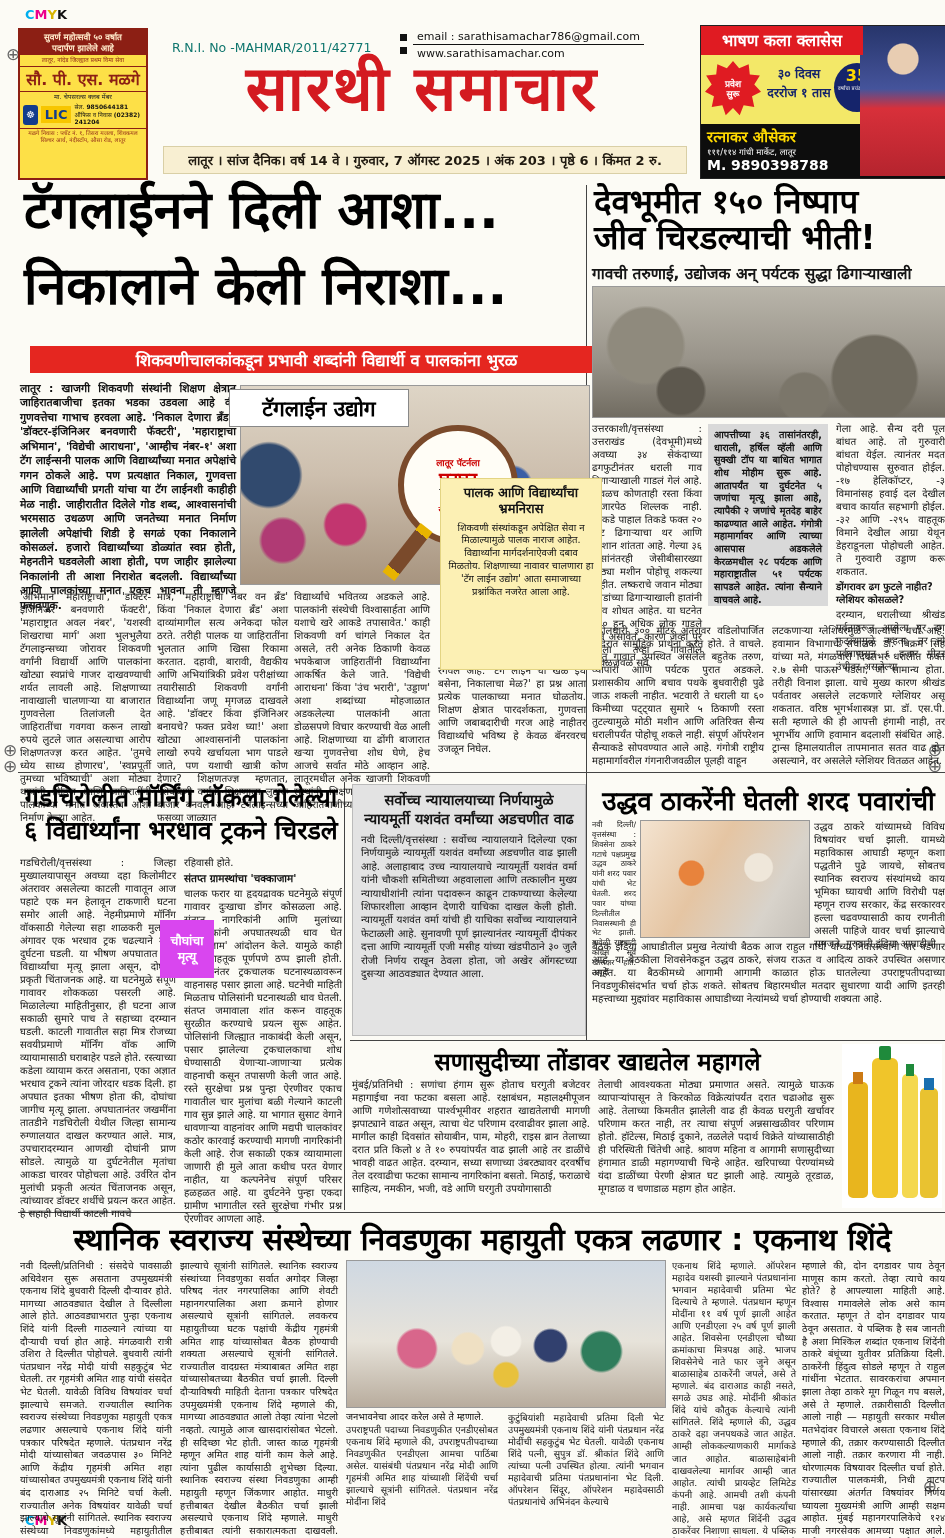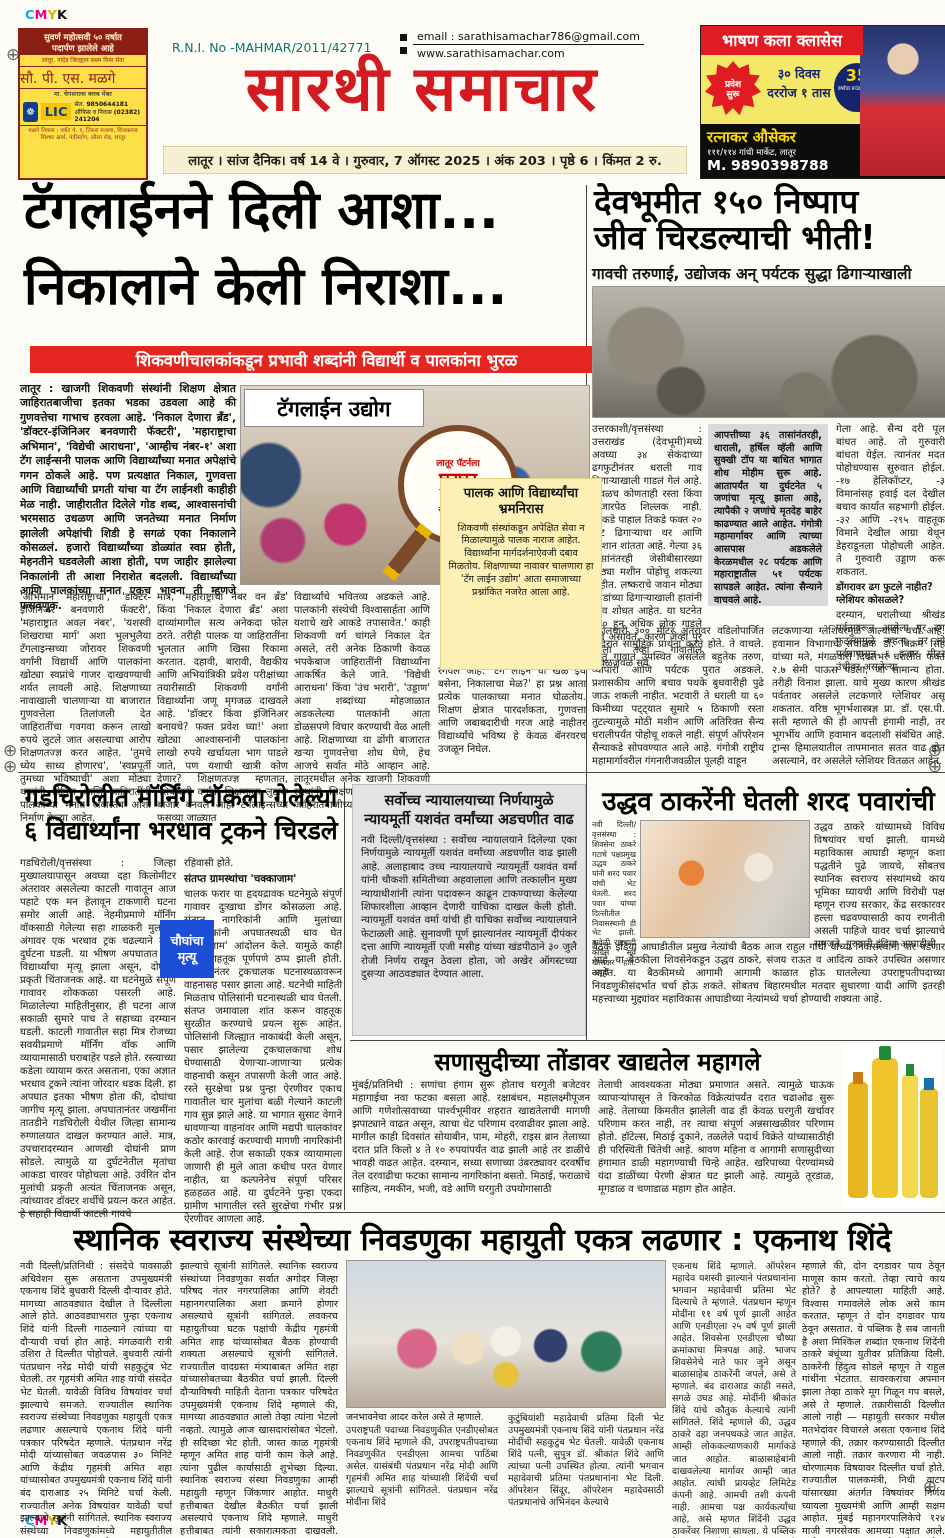--- a/index.html
+++ b/index.html
@@ -15,39 +15,39 @@
   
   .masthead-title{font-weight:bold;color:#d31a20;font-size:62px;line-height:1.05;text-align:center;letter-spacing:2px}
   .dateline{background:#f8efd2;border:1px solid #d9cfa6;font-size:13px;font-weight:bold;color:#201a10;
             display:flex;align-items:center;justify-content:center}
   .rni{font-size:12.5px;color:#0f766e}
   .contact{font-size:11px;color:#111;border-bottom:1px solid #111;padding:0 4px 1px 4px}
   .bullet{display:inline-block;width:7px;height:7px;background:#111;margin-right:6px}
   
   .malge{border:2px solid #8c1f14;background:#fde047;font-size:7px;color:#6b1508;overflow:hidden}
   .malge-head{background:#8c1f14;color:#ffe9c9;font-weight:bold;font-size:8.5px;text-align:center;padding:2px 1px;line-height:1.25}
-  .malge-name{color:#8c1f14;font-weight:normal;font-size:14px;border-top:1px solid #8c1f14;border-bottom:1px solid #8c1f14;padding:1px 0;margin-top:2px}
+  .malge-name{color:#8c1f14;font-weight:bold;font-size:16px;text-align:center;border-top:1px solid #8c1f14;border-bottom:1px solid #8c1f14;padding:1px 0;margin-top:2px}
   .lic-box{background:#123c8c;color:#fff;width:20px;height:20px;border-radius:3px;display:flex;align-items:center;justify-content:center;font-size:10px}
   .lic-word{background:#f7c600;color:#123c8c;font-weight:bold;font-size:13px;padding:1px 4px}
   
   .bh-ad{border:1px solid #222;overflow:hidden}
   .bh-top{background:#e01b22;color:#fff;font-weight:bold;font-size:16px;text-align:center;line-height:29px;height:29px}
   .bh-mid{background:#f3e868;height:69px;position:relative}
   .bh-bot{background:#0d0d0d;height:52px;color:#fff;padding-top:2px}
   .burst{clip-path:polygon(50% 0,61% 13%,78% 6%,80% 24%,98% 26%,88% 42%,100% 55%,84% 63%,88% 82%,69% 79%,62% 97%,50% 84%,37% 97%,31% 79%,12% 82%,16% 63%,0 55%,12% 42%,2% 26%,20% 24%,22% 6%,39% 13%);
          background:#e01b22;color:#fff;font-weight:bold;display:flex;align-items:center;justify-content:center;text-align:center;font-size:9px;line-height:1.15}
   .badge35{background:#15246b;border-radius:50%;color:#ffd900;text-align:center}
   
   .h-main{font-weight:bold;font-size:52px;line-height:1.08;color:#000;letter-spacing:0}
   .redbar{background:#e52620;color:#fff;font-weight:bold;font-size:16.5px;display:flex;align-items:center;justify-content:center}
   .h2x{font-weight:bold;color:#000}
   .body10{font-size:10px;line-height:1.3}
   .graypanel{background:#e3e3e3;border:1px solid #bbb}
   .graybox{background:#d9d9d9;padding:5px 6px;font-weight:bold}
-  .deathbox{background:#1d4ed8;color:#fff;font-weight:bold;text-align:center;display:flex;flex-direction:column;align-items:center;justify-content:center;font-size:12.5px;line-height:1.3}
+  .deathbox{background:#d946ef;color:#fff;font-weight:bold;text-align:center;display:flex;flex-direction:column;align-items:center;justify-content:center;font-size:12.5px;line-height:1.3}
   .yellowbox{background:#fcf0b4;border:1px solid #e3d483;padding:6px 7px;text-align:center}
   
   .ph{overflow:hidden;border:1px solid #999}
   .ph-class{background:
      radial-gradient(circle at 12% 78%, #b03a74 0 6%, transparent 7%),
      radial-gradient(circle at 30% 70%, #c2356f 0 7%, transparent 8%),
      radial-gradient(circle at 62% 55%, #2e4d8f 0 6%, transparent 7%),
      radial-gradient(circle at 78% 50%, #3a5fa5 0 6%, transparent 7%),
      radial-gradient(circle at 8% 45%, #314a6e 0 9%, transparent 10%),
      linear-gradient(180deg,#ded5c6 0%,#cdbfae 45%,#a7947f 100%)}
@@ -163,21 +163,21 @@
 <div class="abs hline" style="left:350px;top:1040px;width:595px"></div>
 <div class="abs hline" style="left:18px;top:1212px;width:927px"></div>
 
 <div class="abs h-main" style="left:24px;top:182px;width:558px">टॅगलाईनने दिली आशा...</div>
 <div class="abs h-main" style="left:24px;top:258px;width:558px">निकालाने केली निराशा...</div>
 <div class="abs redbar" style="left:30px;top:346px;width:593px;height:27px">शिकवणीचालकांकडून प्रभावी शब्दांनी विद्यार्थी व पालकांना भुरळ</div>
 
 <div class="abs j b" style="left:20px;top:382px;width:216px;height:202px;font-size:10.8px;line-height:1.34">लातूर : खाजगी शिकवणी संस्थांनी शिक्षण क्षेत्रात जाहिरातबाजीचा इतका भडका उडवला आहे की गुणवत्तेचा गाभाच हरवला आहे. 'निकाल देणारा ब्रँड', 'डॉक्टर-इंजिनिअर बनवणारी फॅक्टरी', 'महाराष्ट्राचा अभिमान', 'विद्येची आराधना', 'आम्हीच नंबर-१' अशा टॅग लाईन्सनी पालक आणि विद्यार्थ्यांच्या मनात अपेक्षांचे गगन ठोकले आहे. पण प्रत्यक्षात निकाल, गुणवत्ता आणि विद्यार्थ्यांची प्रगती यांचा या टॅग लाईनशी काहीही मेळ नाही. जाहीरातीत दिलेले गोड शब्द, आश्वासनांची भरमसाठ उधळण आणि जनतेच्या मनात निर्माण झालेली अपेक्षांची शिडी हे सगळं एका निकालाने कोसळलं. हजारो विद्यार्थ्यांच्या डोळ्यांत स्वप्न होती, मेहनतीने घडवलेली आशा होती, पण जाहीर झालेल्या निकालांनी ती आशा निराशेत बदलली. विद्यार्थ्यांच्या आणि पालकांच्या मनात एकच भावना ती म्हणजे फसवणूक.</div>
 
 <div class="abs ph ph-class" style="left:240px;top:385px;width:348px;height:198px"></div>
-<div class="abs photo-label" style="left:244px;top:389px;width:178px;height:36px">टॅगलाईन उद्योग</div>
+<div class="abs photo-label" style="left:229px;top:389px;width:178px;height:36px">टॅगलाईन उद्योग</div>
 <div class="abs mag-circle" style="left:398px;top:425px;width:108px;height:108px">
   <div style="font-size:9px;color:#c00;font-weight:bold">लातूर पॅटर्नला</div>
   <div style="font-size:19px;color:#c00;font-weight:bold;border-bottom:1px solid #555;line-height:1.1">घरघर</div>
   <div style="font-size:10px;color:#111;font-weight:bold">भाग-५</div>
   <div style="font-size:7.5px;color:#c00;font-weight:bold">संगम कोटलवा</div>
 </div>
 <div class="abs mag-handle" style="left:400px;top:521px;transform:rotate(38deg)"></div>
 
 <div class="abs yellowbox" style="left:440px;top:478px;width:146px;height:178px;z-index:4">
   <div class="b" style="font-size:13px;line-height:1.25;margin-bottom:4px">पालक आणि विद्यार्थ्यांचा भ्रमनिरास</div>

